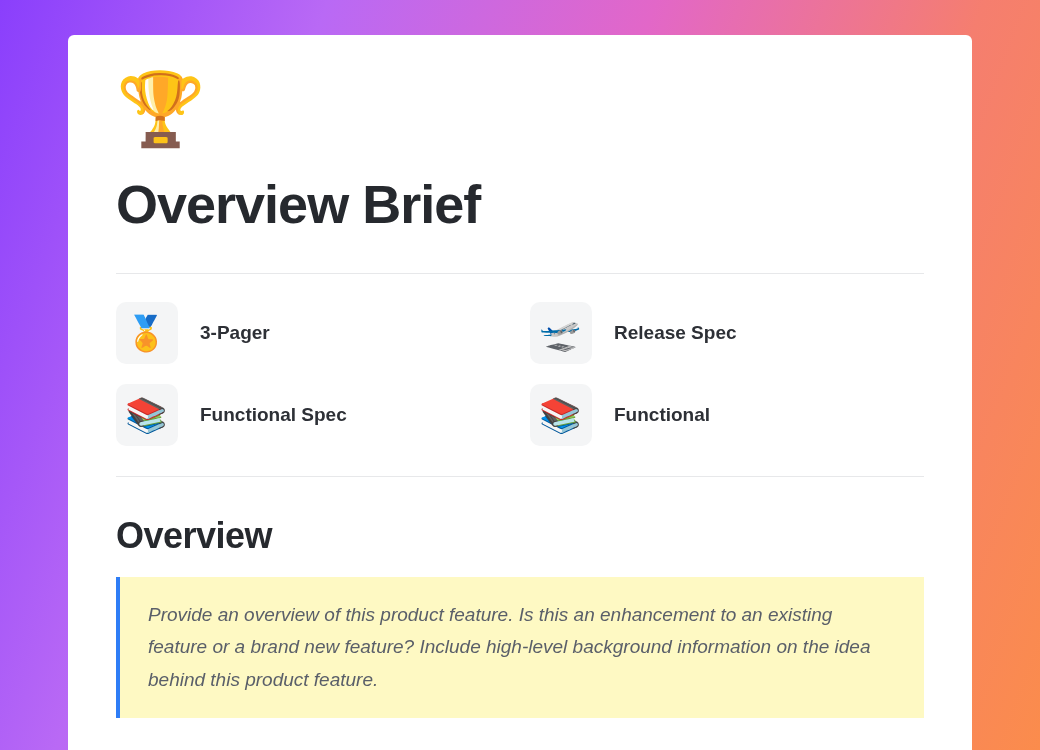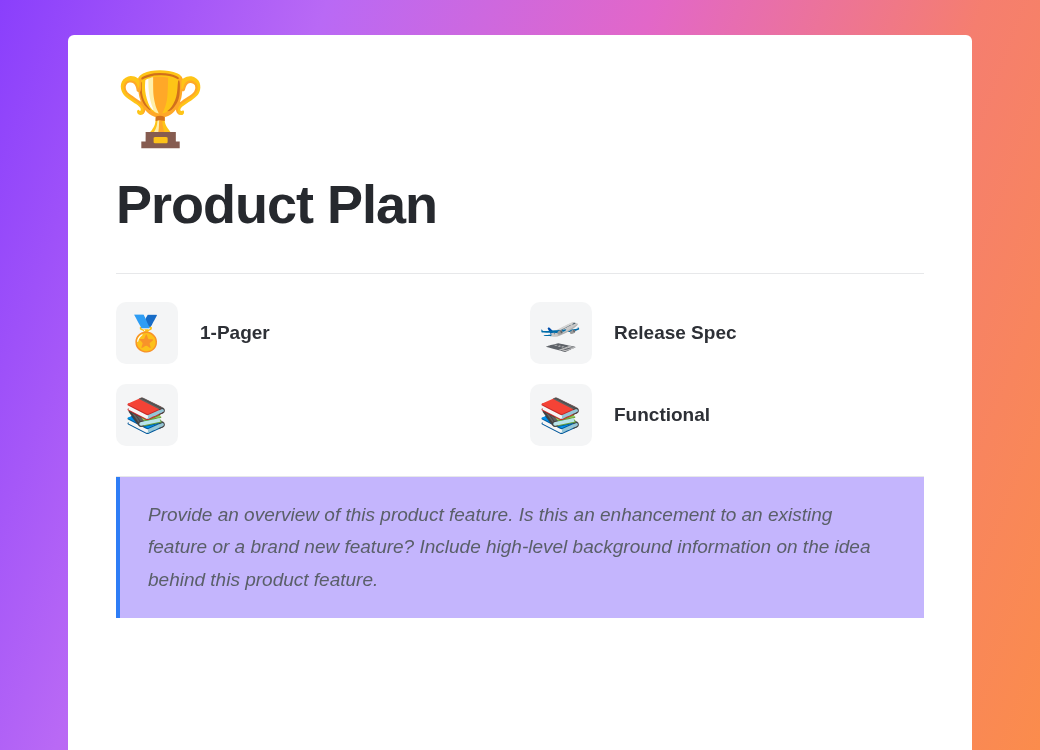--- a/index.html
+++ b/index.html
@@ -70,65 +70,67 @@
     }
     .section-heading {
       font-size: 36px;
       font-weight: 800;
       color: #26292e;
       margin-top: 38px;
       margin-bottom: 20px;
       letter-spacing: -0.5px;
     }
     .callout {
-      background: #c4b5fd;
+      background: #fef9c3;
       border-left: 4px solid #2e7df6;
       padding: 22px 28px;
     }
     .callout-text {
       font-size: 19px;
       font-style: italic;
       color: #5a5f69;
       line-height: 1.7;
     }
   </style>
 </head>
 <body>
 
 <div class="page">
 
   <div class="hero-icon">🏆</div>
 
-  <h1 class="page-title">Product Plan</h1>
+  <h1 class="page-title">Overview Brief</h1>
 
   <hr class="divider">
 
   <div class="nav-grid">
 
     <div class="nav-item">
       <div class="icon-box">🏅</div>
-      <span class="nav-label">1-Pager</span>
+      <span class="nav-label">3-Pager</span>
     </div>
 
     <div class="nav-item">
       <div class="icon-box">🛫</div>
       <span class="nav-label">Release Spec</span>
     </div>
 
     <div class="nav-item">
       <div class="icon-box">📚</div>
+      <span class="nav-label">Functional Spec</span>
     </div>
 
     <div class="nav-item">
       <div class="icon-box">📚</div>
       <span class="nav-label">Functional</span>
     </div>
 
   </div>
 
   <hr class="divider">
 
+  <h2 class="section-heading">Overview</h2>
 
   <div class="callout">
     <p class="callout-text">Provide an overview of this product feature. Is this an enhancement to an existing feature or a brand new feature? Include high-level background information on the idea behind this product feature.</p>
   </div>
 
 </div>
 
 </body></html>

